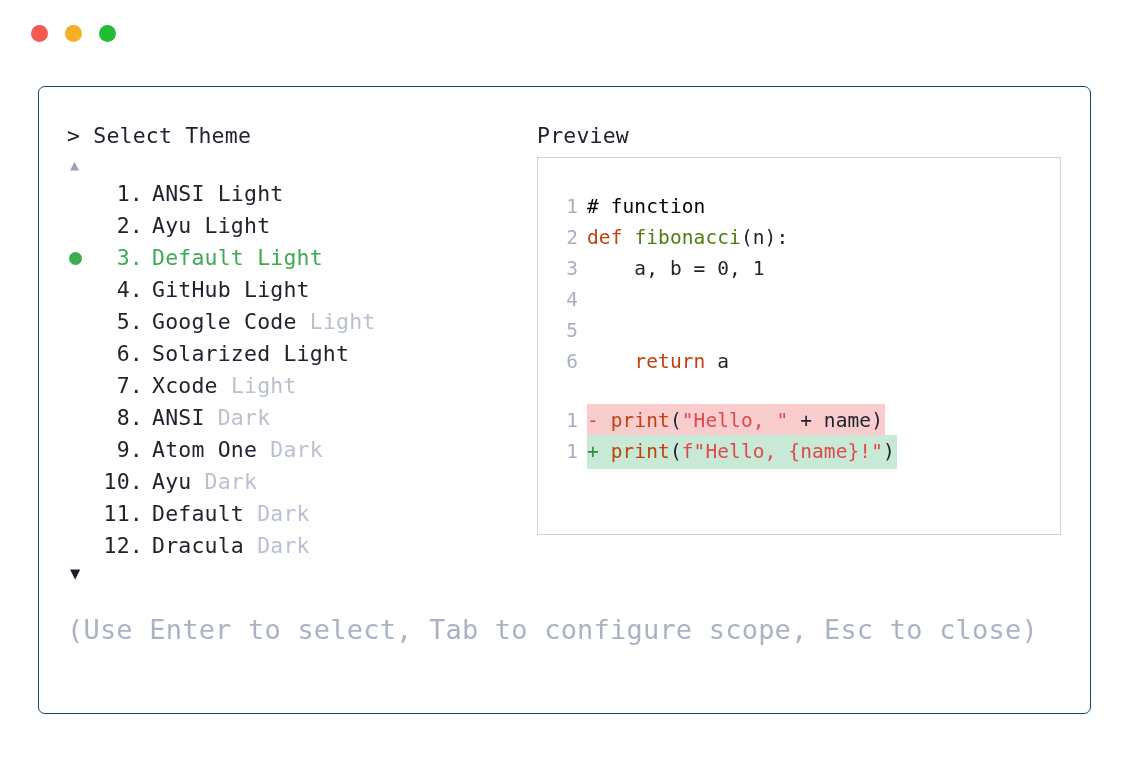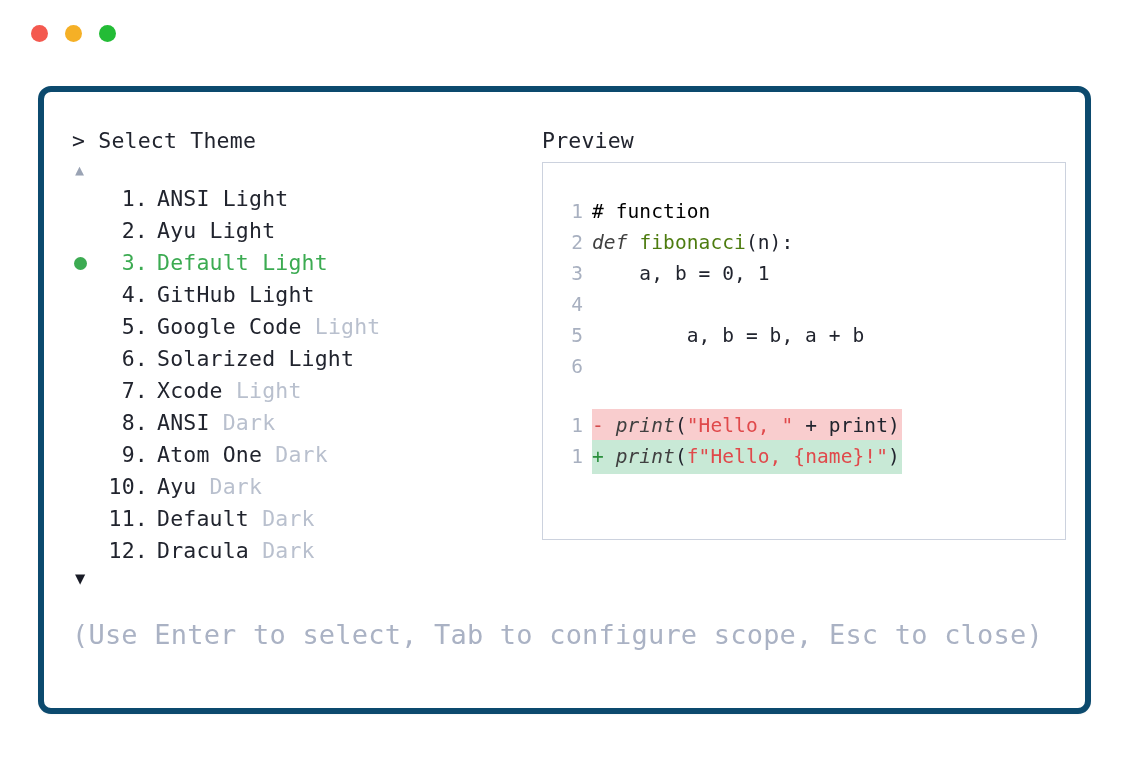--- a/index.html
+++ b/index.html
@@ -27,22 +27,22 @@
 
   
   .card {
     position: absolute;
     left: 38px;
     top: 86px;
     width: 1053px;
     height: 628px;
     box-sizing: border-box;
     background: #ffffff;
-    border: 6px solid #0c4a6e;
-    border-radius: 13px;
+    border: 1px solid #0c4a6e;
+    border-radius: 7px;
     box-shadow: 0 1px 2px rgba(20,22,30,0.035);
   }
 
   .card-inner {
     position: absolute;
     left: 0; top: 0; right: 0; bottom: 0;
     padding: 34px 28px 0 28px;
     box-sizing: border-box;
   }
 
@@ -135,21 +135,21 @@
   }
   .ln {
     width: 20px;
     flex: none;
     text-align: right;
     color: #a8b0c0;
     margin-right: 9px;
   }
   .code-text { display: inline-block; }
   .tok-com { color: #000000; }
-  .tok-kw  { color: #404040; font-style: italic; }
+  .tok-kw  { color: #c2410c; }
   .tok-fn  { color: #4d7c0f; }
   .tok-str { color: #e0494b; }
   .tok-pl  { color: #21242e; }
   .tok-num { color: #21242e; }
 
   .diff-gap { height: 27px; }
   .diff-line .code-text { padding-right: 2px; }
   .diff-line.minus .hl { background: #f9cdce; }
   .diff-line.plus  .hl { background: #c8e9d6; }
   .hl { display: inline-block; padding: 1px 0 2px 0; }
@@ -210,24 +210,24 @@
 
       <div class="col-right">
         <div class="heading">Preview</div>
 
         <div class="preview-box">
           <div class="code" id="code-block">
               <div class="code-line"><span class="ln">1</span><span class="code-text"><span class="tok-com"># function</span></span></div>
               <div class="code-line"><span class="ln">2</span><span class="code-text"><span class="tok-kw">def </span><span class="tok-fn">fibonacci</span><span class="tok-pl">(n):</span></span></div>
               <div class="code-line"><span class="ln">3</span><span class="code-text"><span class="tok-pl">    a, b = </span><span class="tok-num">0</span><span class="tok-pl">, </span><span class="tok-num">1</span></span></div>
               <div class="code-line"><span class="ln">4</span></div>
-              <div class="code-line"><span class="ln">5</span><span class="code-text"><span class="tok-pl">        a, b = b, a + b</span></span></div>
-              <div class="code-line"><span class="ln">6</span></div>
+              <div class="code-line"><span class="ln">5</span></div>
+              <div class="code-line"><span class="ln">6</span><span class="code-text"><span class="tok-pl">    </span><span class="tok-kw">return</span><span class="tok-pl"> a</span></span></div>
               <div class="diff-gap"></div>
-              <div class="code-line diff-line minus"><span class="ln">1</span><span class="code-text hl"><span class="sign-minus">- </span><span class="tok-kw">print</span><span class="tok-pl">(</span><span class="tok-str">"Hello, "</span><span class="tok-pl"> + print)</span></span></div>
+              <div class="code-line diff-line minus"><span class="ln">1</span><span class="code-text hl"><span class="sign-minus">- </span><span class="tok-kw">print</span><span class="tok-pl">(</span><span class="tok-str">"Hello, "</span><span class="tok-pl"> + name)</span></span></div>
               <div class="code-line diff-line plus"><span class="ln">1</span><span class="code-text hl"><span class="sign-plus">+ </span><span class="tok-kw">print</span><span class="tok-pl">(</span><span class="tok-str">f"Hello, {name}!"</span><span class="tok-pl">)</span></span></div>
             </div>
         </div>
       </div>
 
     </div>
 
     <div class="hint">(Use Enter to select, Tab to configure scope, Esc to close)</div>
 
   </div>

